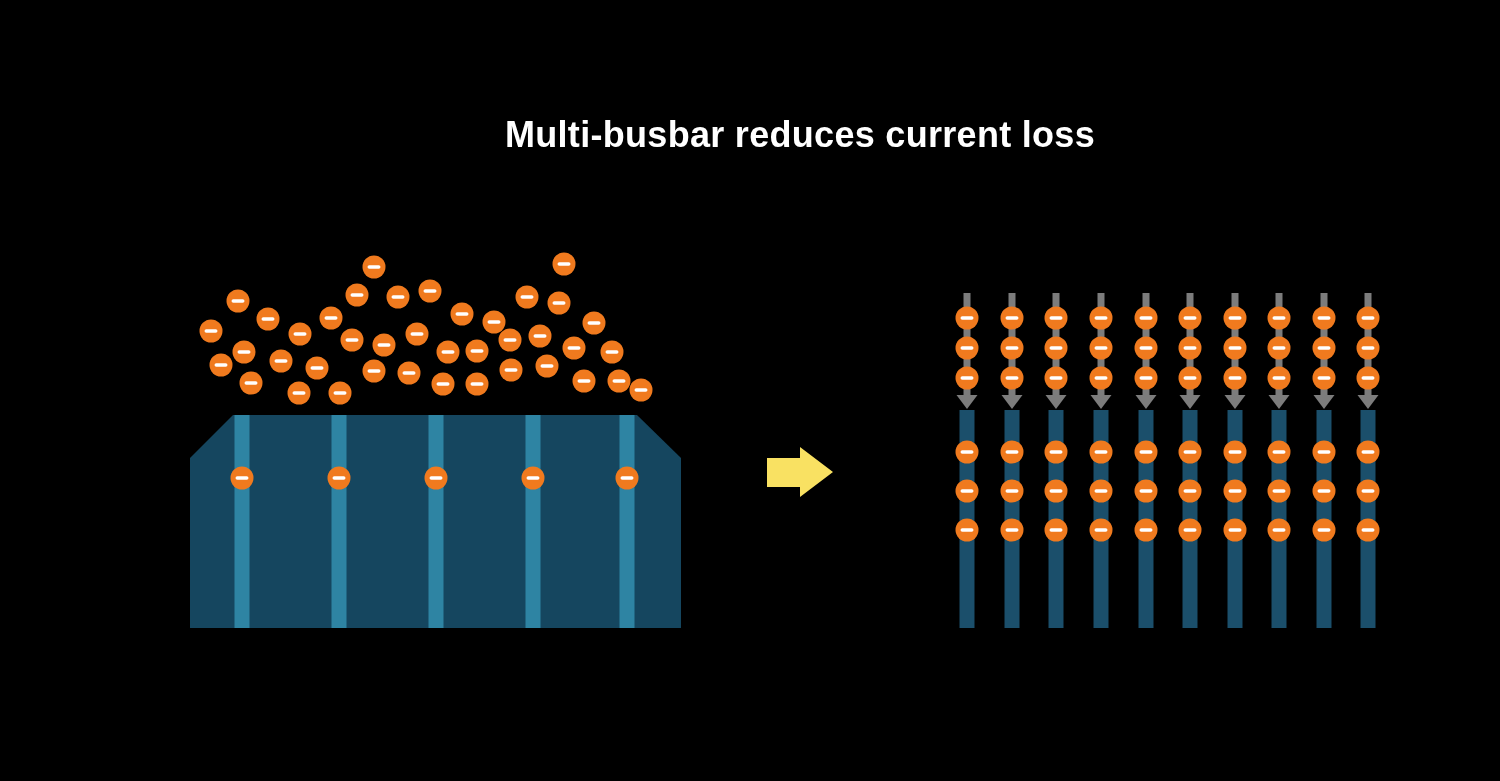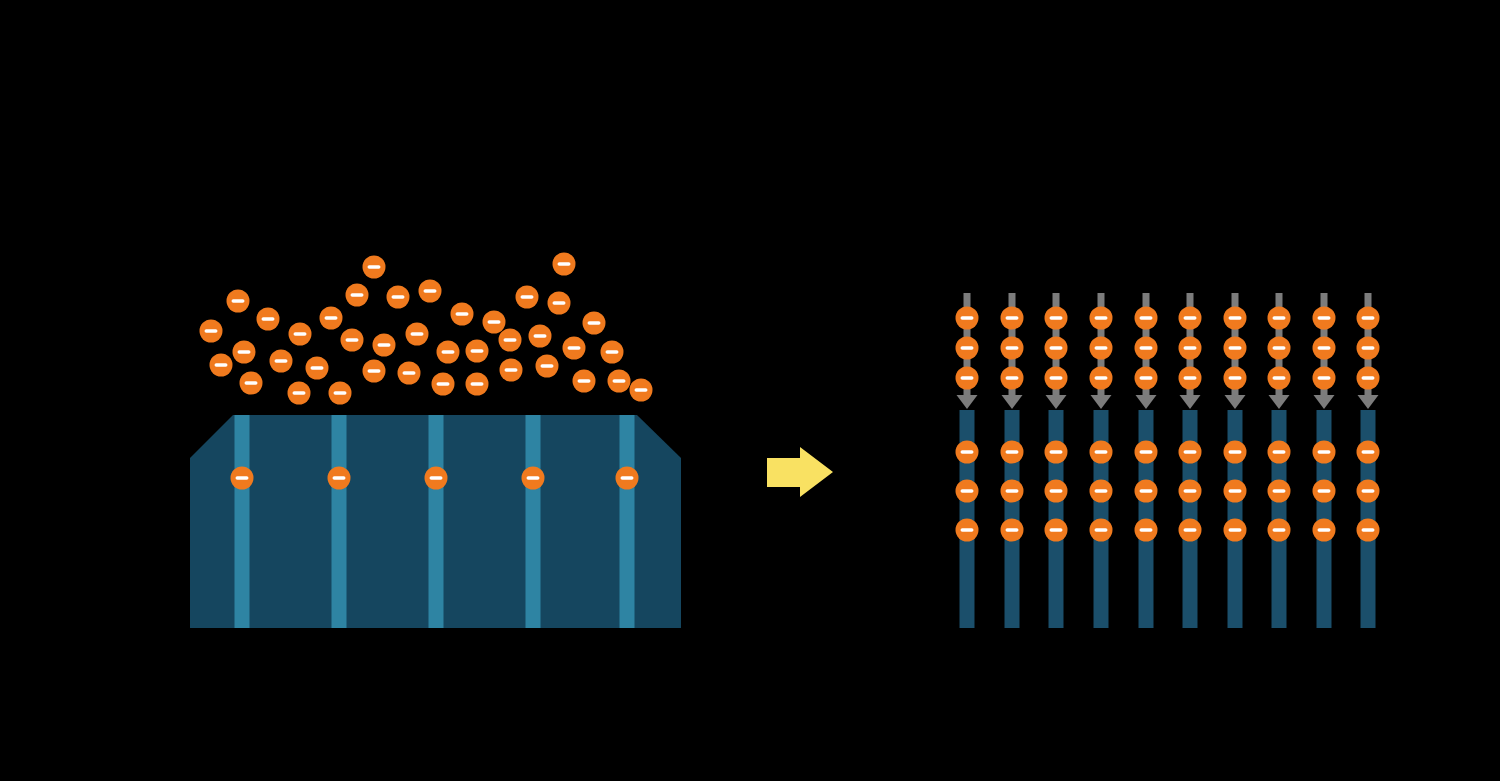--- a/index.html
+++ b/index.html
@@ -31,20 +31,21 @@
     left: 0;
     top: 0;
     width: 1500px;
     height: 781px;
   }
 </style>
 </head>
 <body style="background: rgb(0, 0, 0);">
 
 <div class="stage" style="background: rgb(0, 0, 0);">
+  <h1 class="title" style="color: rgb(255, 255, 255);">Multi-busbar reduces current loss</h1>
   <svg class="diagram-svg" id="diagram" viewBox="0 0 1500 781" xmlns="http://www.w3.org/2000/svg">
       <defs>
         <clipPath id="cellClip">
           <polygon points="190,628 190,458 233,415 637,415 681,458 681,628"></polygon>
         </clipPath>
       </defs>
       <polygon points="190,628 190,458 233,415 637,415 681,458 681,628" fill="#15465f"></polygon>
       <g clip-path="url(#cellClip)">
         <rect x="234.5" y="415" width="15" height="213" fill="#2e84a3"></rect>
         <rect x="331.5" y="415" width="15" height="213" fill="#2e84a3"></rect>

